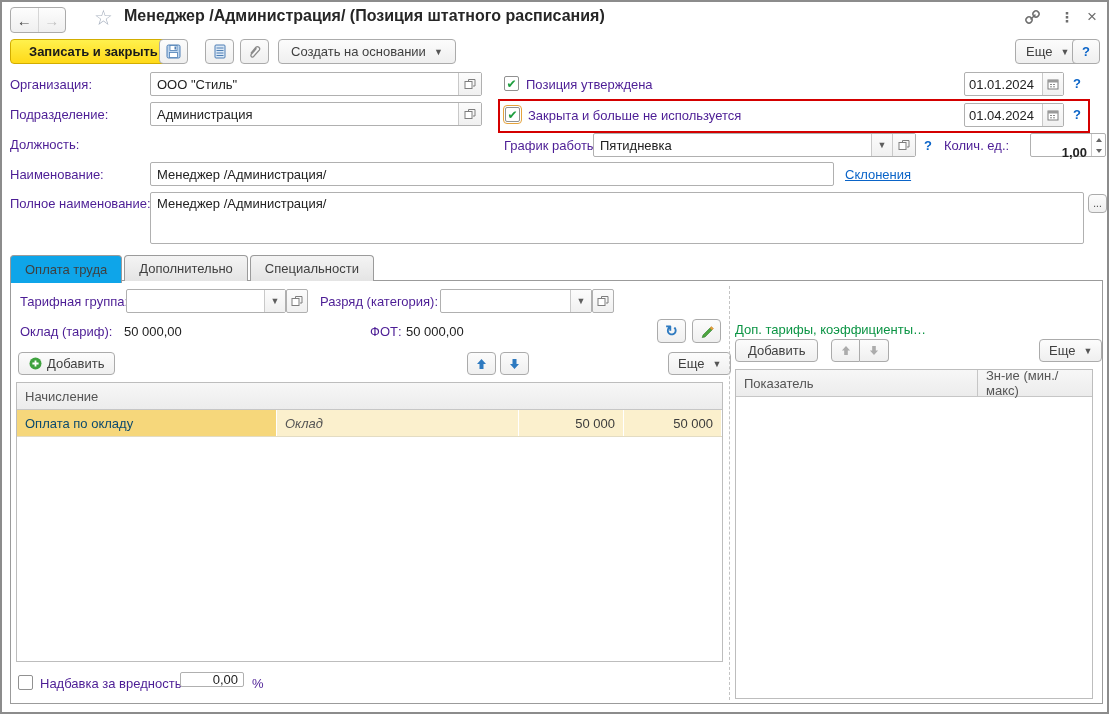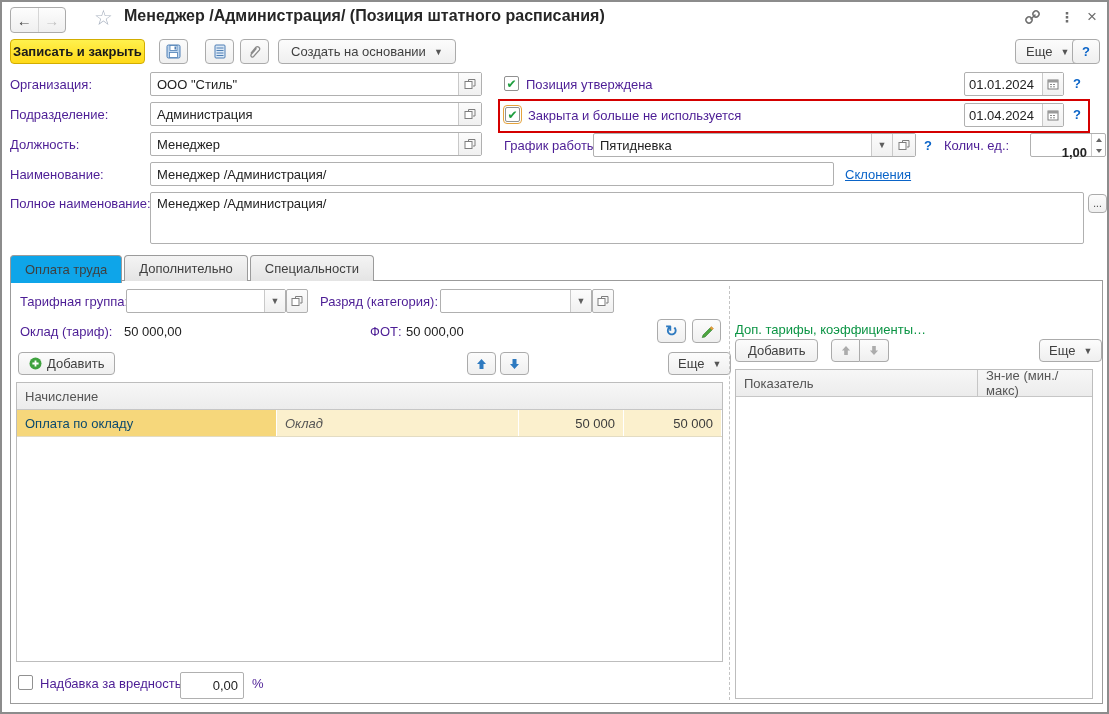--- a/index.html
+++ b/index.html
@@ -70,21 +70,21 @@
         <g fill="none" stroke="#6E6E6E" stroke-width="1.5" stroke-linecap="round">
           <path d="M7 10 L11 6"></path>
           <rect x="2" y="8" width="6" height="6" rx="3" transform="rotate(-45 5 11)"></rect>
           <rect x="9" y="2" width="6" height="6" rx="3" transform="rotate(-45 12 5)"></rect>
         </g>
       </svg>
   </span>
   <span class="abs hdr-ico dots" style="left:1058px;top:7px;">⋮</span>
   <span class="abs hdr-ico" style="left:1085px;top:5px;font-size:17px;">×</span>
 
-  <button class="abs btn btn-yellow" style="left:8px;top:37px;height:25px;padding:0 2px;">
+  <button class="abs btn btn-yellow" style="left:8px;top:37px;height:25px;padding:0 18px;">
       <span>Записать и закрыть</span>
     </button>
   <button class="abs btn" style="left:157px;top:37px;width:29px;height:25px;">
     <svg width="15" height="15" viewBox="0 0 15 15">
         <rect x="1" y="1" width="13" height="13" rx="1.5" fill="#BFD6EE" stroke="#4E7FB5"></rect>
         <rect x="4" y="1.5" width="7" height="5" fill="#fff" stroke="#4E7FB5" stroke-width="0.8"></rect>
         <rect x="3.5" y="8.5" width="8" height="5" fill="#fff" stroke="#4E7FB5" stroke-width="0.8"></rect>
         <rect x="8.5" y="2.5" width="1.6" height="3" fill="#4E7FB5"></rect>
       </svg>
   </button>
@@ -127,29 +127,20 @@
     <input value="Администрация" style="">
     <span class="openbtn">
         <svg width="12" height="12" viewBox="0 0 12 12">
           <rect x="1" y="3.5" width="7" height="7" fill="#fff" stroke="#7E7E7E"></rect>
           <path d="M4.5 3.5 v-2 h6.5 v6.5 h-2" fill="none" stroke="#7E7E7E"></path>
         </svg>
       </span>
   </div>
 
   <span class="abs lbl" style="left:8px;top:135px;">Должность:</span>
-  <div class="abs fld" style="left:148px;top:130px;width:332px;">
-    <input value="Менеджер" style="">
-    <span class="openbtn">
-        <svg width="12" height="12" viewBox="0 0 12 12">
-          <rect x="1" y="3.5" width="7" height="7" fill="#fff" stroke="#7E7E7E"></rect>
-          <path d="M4.5 3.5 v-2 h6.5 v6.5 h-2" fill="none" stroke="#7E7E7E"></path>
-        </svg>
-      </span>
-  </div>
 
   <span class="abs lbl" style="left:8px;top:165px;">Наименование:</span>
   <div class="abs fld" style="left:148px;top:160px;width:684px;">
     <input value="Менеджер /Администрация/" style="">
   </div>
   <span class="abs link" style="left:843px;top:165px;">Склонения</span>
 
   <span class="abs lbl" style="left:8px;top:194px;">Полное наименование:</span>
   <textarea class="multiline" style="left: 148px; top: 190px; width: 934px; height: 52px;">Менеджер /Администрация/</textarea>
   <button class="abs btn" style="left:1086px;top:192px;width:19px;height:19px;font-size:10px;padding:0;">...</button>
@@ -283,21 +274,21 @@
     <div class="row">
       <span class="cell c-sel" style="width:260px;">Оплата по окладу</span>
       <span class="cell c-lite" style="width:242px;font-style:italic;color:#555;">Оклад</span>
       <span class="cell c-lite c-num" style="width:105px;">50 000</span>
       <span class="cell c-lite c-num" style="flex:1;">50 000</span>
     </div>
   </div>
 
   <span class="abs cb" style="left:16px;top:673px;color:transparent;"></span>
   <span class="abs lbl" style="left:38px;top:674px;">Надбавка за вредность</span>
-  <div class="abs fld" style="left:178px;top:670px;width:64px;height:27px;">
+  <div class="abs fld" style="left:178px;top:670px;width:64px;height:15px;">
     <input class="num" style="padding: 0px 5px;" value="0,00">
   </div>
   <span class="abs lbl" style="left:250px;top:674px;">%</span>
 
   <div class="abs splitter" style="left:727px;top:284px;height:414px;"></div>
 
   <span class="abs green-title" style="left:733px;top:320px;">Доп. тарифы, коэффициенты…</span>
   <button class="abs btn" style="left:733px;top:337px;height:23px;padding:0 12px;">
       <span>Добавить</span>
     </button>

